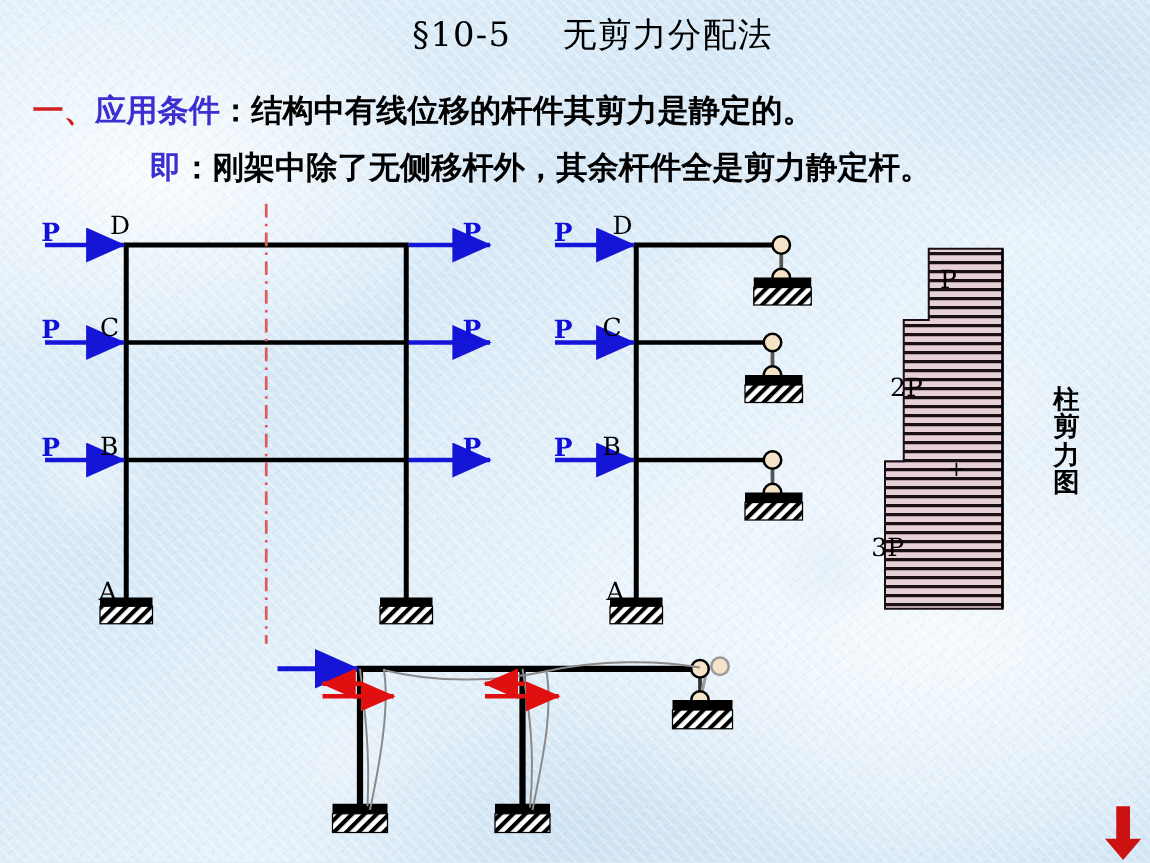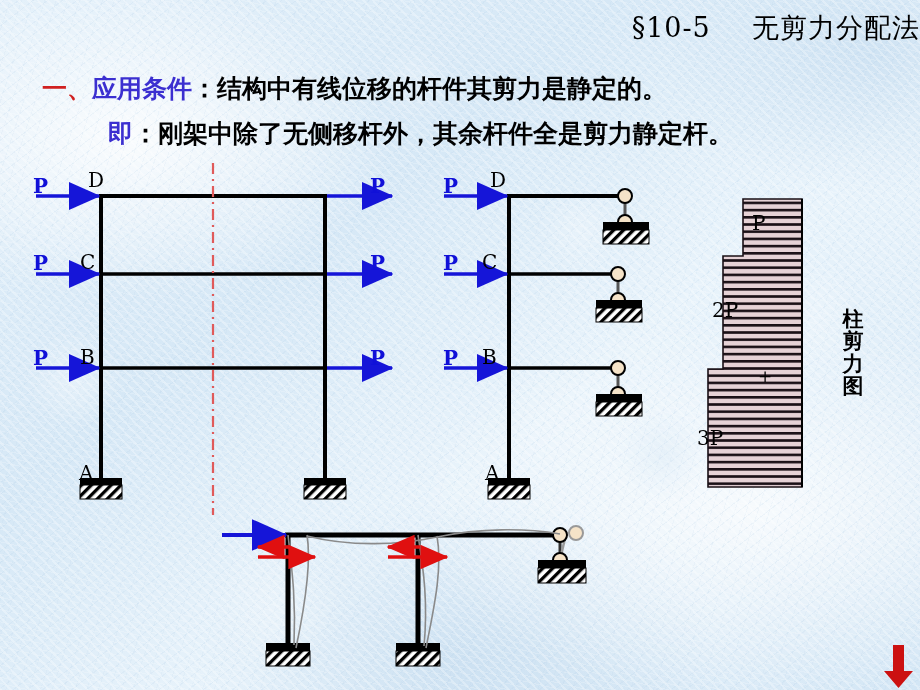--- a/index.html
+++ b/index.html
@@ -33,32 +33,32 @@
       radial-gradient(circle 70px at 8% 55%, rgba(255,255,255,.8), rgba(255,255,255,0) 70%),
       radial-gradient(circle 90px at 30% 88%, rgba(255,255,255,.6), rgba(255,255,255,0) 70%),
       radial-gradient(circle 60px at 63% 33%, rgba(255,255,255,.55), rgba(255,255,255,0) 70%),
       radial-gradient(circle 80px at 88% 46%, rgba(255,255,255,.6), rgba(255,255,255,0) 70%),
       radial-gradient(circle 55px at 45% 12%, rgba(255,255,255,.5), rgba(255,255,255,0) 70%),
       radial-gradient(circle 65px at 72% 66%, rgba(190,216,238,.45), rgba(255,255,255,0) 70%);
   }
   
   .layer{position:absolute;inset:0;z-index:3;}
   #title{
-    position:absolute;left:0;right:0;top:10px;text-align:right;
+    position:absolute;left:0;right:0;top:10px;text-align:center;
     font-size:27px;color:#000;letter-spacing:1px;
     font-family:"DejaVu Sans","Liberation Sans",sans-serif;
     padding-left:28px;
   }
   #title .sec{font-family:"DejaVu Serif","Liberation Serif",serif;}
   .body-line{
     position:absolute;font-size:25px;color:#000;white-space:nowrap;
     font-family:"DejaVu Sans","Liberation Sans",sans-serif;font-weight:600;
   }
-  #line1{left:42px;top:72px;}
-  #line2{left:108px;top:117px;}
+  #line1{left:26px;top:72px;}
+  #line2{left:120px;top:117px;}
   .red-t{color:#d02020;}
   .blue-t{color:#3b2fd0;}
   .lbl{
     position:absolute;font-family:"DejaVu Serif","Liberation Serif",serif;
     font-size:20px;color:#000;
   }
   .lbl-blue{color:#1010d8;font-weight:600;}
   .vtext{
     position:absolute;width:26px;font-size:21px;line-height:1.07;
     text-align:center;color:#000;

